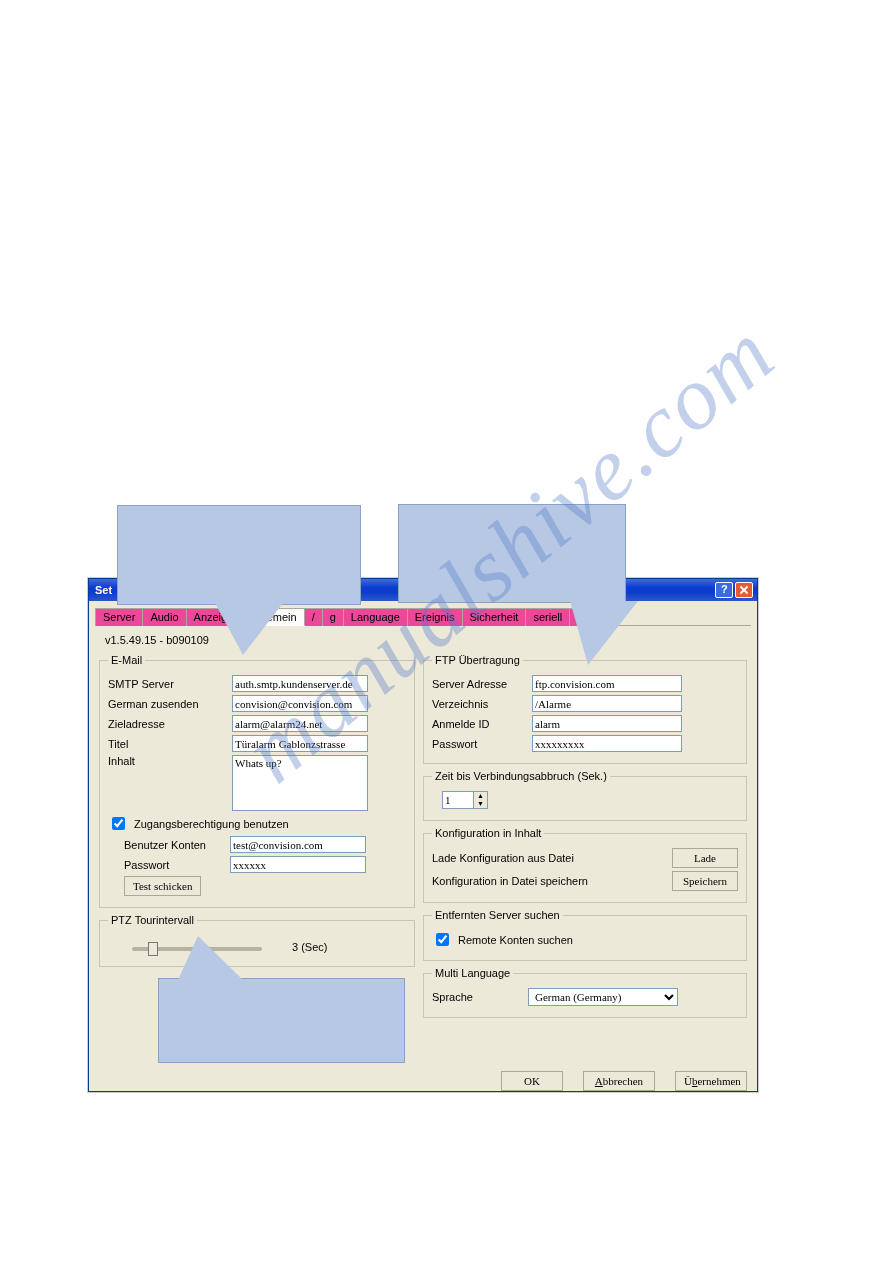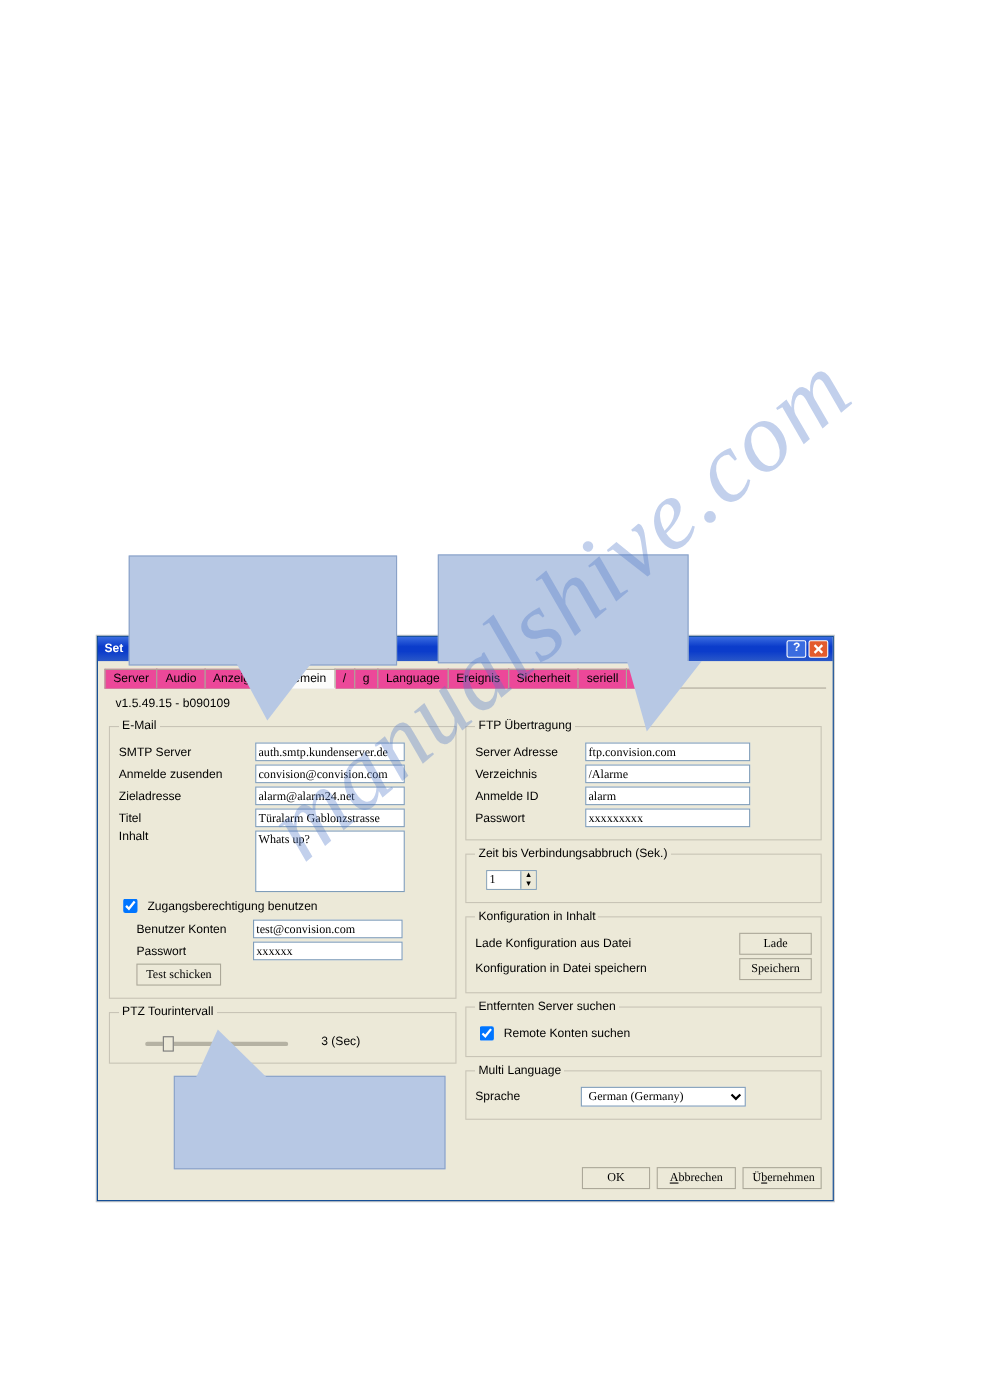--- a/index.html
+++ b/index.html
@@ -155,22 +155,22 @@
     position:absolute; top:-5px; left:16px; width:10px; height:14px; background:#ece9d8; border:1px solid #777;
   }
   .spinner { display:inline-flex; border:1px solid #7f9db9; height:18px; }
   .spinner input { border:none; width:30px; padding:0 2px; font:11px Tahoma; }
   .spin-btns { display:flex; flex-direction:column; }
   .spin-btns div { width:14px; height:8px; border-left:1px solid #7f9db9; background:#ece9d8; font-size:7px; text-align:center; line-height:8px; }
   .config-row { display:flex; justify-content:space-between; align-items:center; margin:3px 0; }
   select.lang { width: 150px; height: 18px; }
   .bottom-btns {
     position: absolute;
-    bottom: 10px; right: 10px;
-    display: flex; gap: 6px;
+    bottom: 0; right: 10px;
+    display: flex; gap: 20px;
   }
   .bottom-btns .btn { width: 72px; }
   .bottom-btns .btn.ok { width: 62px; }
   .underline { text-decoration: underline; }
 </style>
 </head>
 <body>
 
 <div class="watermark">manualshive.com</div>
 
@@ -209,21 +209,21 @@
     <div class="cols">
 
       <div class="col-l">
         <fieldset>
           <legend>E-Mail</legend>
           <div class="row">
             <label class="fld">SMTP Server</label>
             <input class="text" value="auth.smtp.kundenserver.de" style="">
           </div>
           <div class="row">
-            <label class="fld">Anmelde zusenden</label>
+            <label class="fld">German zusenden</label>
             <input class="text" value="convision@convision.com" style="">
           </div>
           <div class="row">
             <label class="fld">Zieladresse</label>
             <input class="text" value="alarm@alarm24.net" style="">
           </div>
           <div class="row">
             <label class="fld">Titel</label>
             <input class="text" value="Türalarm Gablonzstrasse" style="">
           </div>

